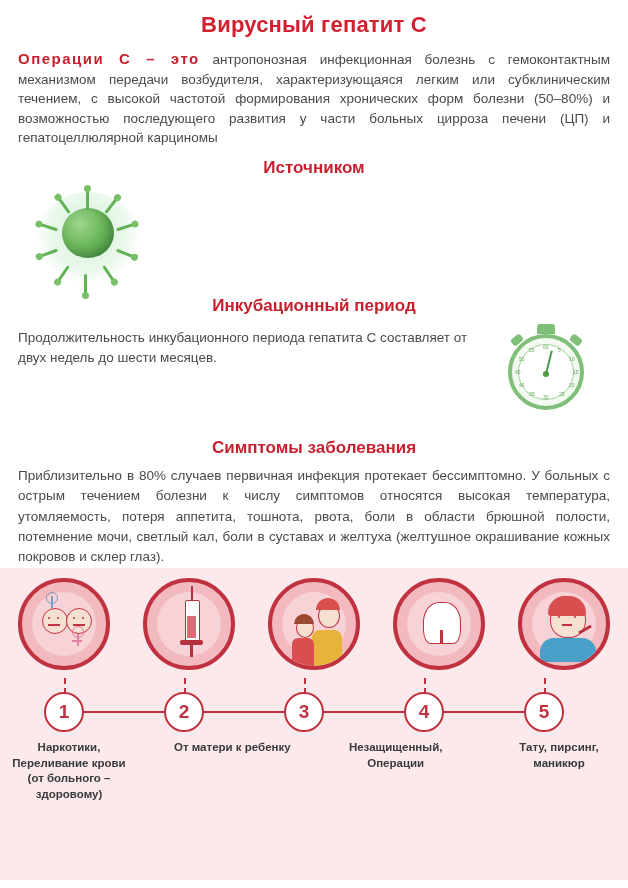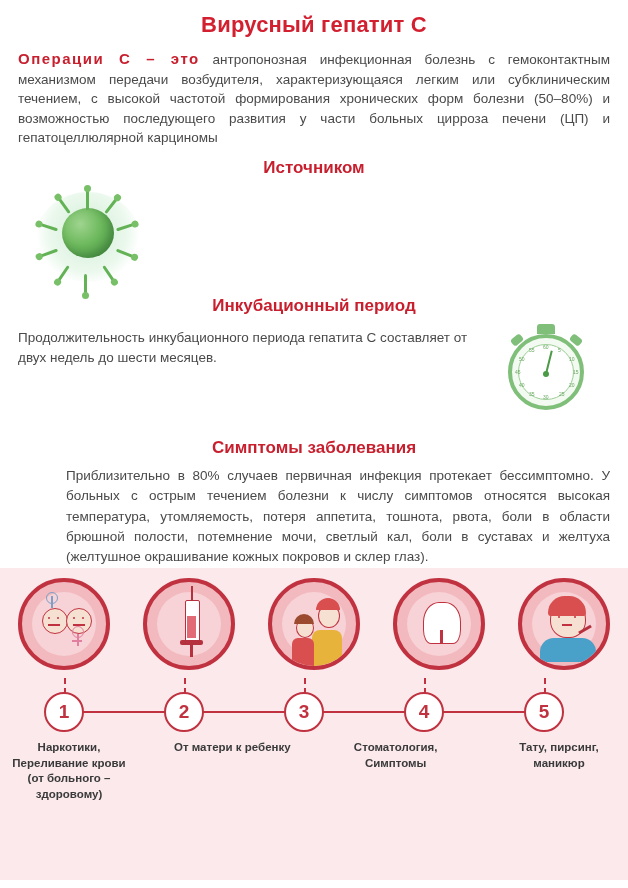--- a/index.html
+++ b/index.html
@@ -188,21 +188,20 @@
     color: #6aa862;
   }
 
   
   .symptoms-text {
     font-size: 13.5px;
     line-height: 1.5;
     text-align: justify;
     color: #4a4a4a;
     margin-top: 2px;
-    margin-left: 48px;
   }
 
   
   .transmission-sub {
     text-align: center;
     font-size: 13.5px;
     color: #4a4a4a;
     margin: 4px 0 10px 0;
   }
   .pink-panel {
@@ -520,15 +519,15 @@
     </div>
   <div class="tl-node" style="left:524px;">
       <div class="dashed" style="left:18px;"></div>
       <span>5</span>
     </div>
 </div>
 
 <div class="captions">
   <div class="caption">Наркотики, Переливание крови (от больного – здоровому)</div>
   <div class="caption">От матери к ребенку</div>
-  <div class="caption">Стоматология, Симптомы</div>
+  <div class="caption">Незащищенный, Операции</div>
   <div class="caption">Тату, пирсинг, маникюр</div>
 </div>
 
 </body></html>

